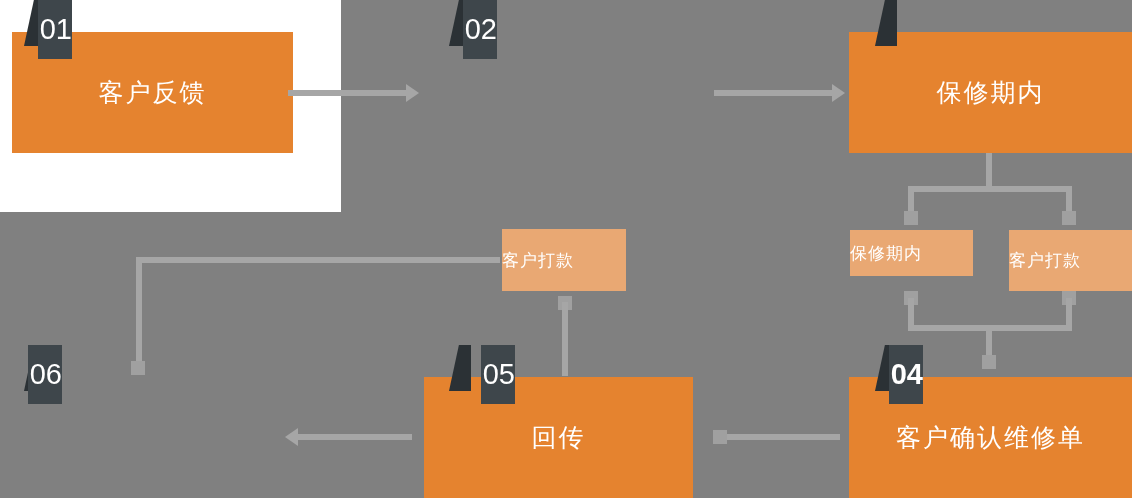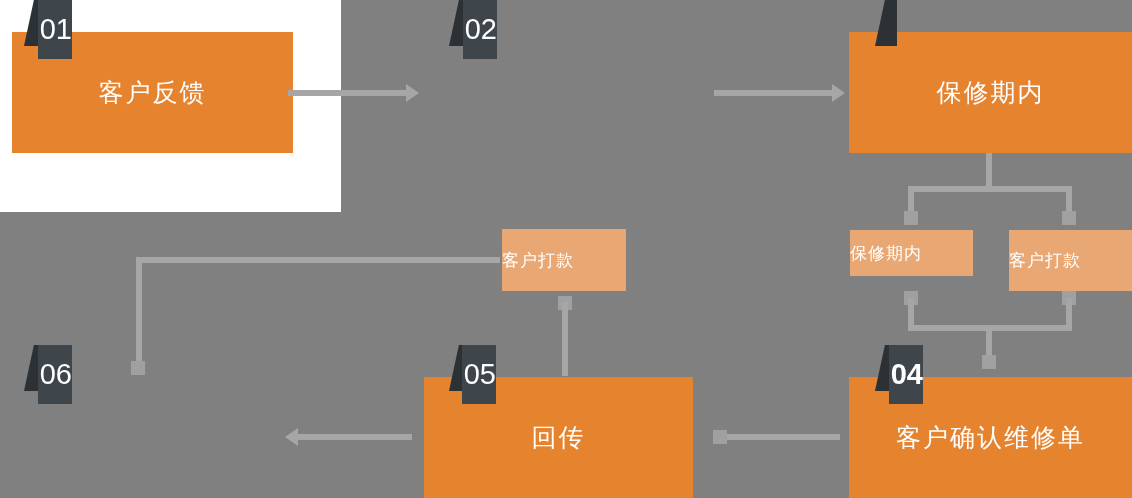--- a/index.html
+++ b/index.html
@@ -176,29 +176,29 @@
     <span>04</span>
   </div>
 
   <div class="conn-h" style="left:722px; top:434px; width:118px;"></div>
   <div class="conn-sq" style="left:713px; top:430px;"></div>
 
   <div class="step-box" style="left:424px; top:377px; width:269px; height:121px;">
     <span class="step-label">回传</span>
   </div>
   <div class="badge-shadow" style="left:449px; top:345px;"></div>
-  <div class="badge" style="left:462px; top:345px;">
+  <div class="badge" style="left:481px; top:345px;">
     <span>05</span>
   </div>
 
   <div class="conn-h" style="left:297px; top:434px; width:115px;"></div>
   <div class="arrow-left" style="left:285px; top:428px;"></div>
 
   <div class="badge-shadow" style="left:24px; top:345px;"></div>
-  <div class="badge" style="left:38px; top:345px;">
+  <div class="badge" style="left:28px; top:345px;">
     <span>06</span>
   </div>
 
   <div class="sub-box" style="left:502px; top:229px; width:124px; height:62px;">
     <span class="sub-label">客户打款</span>
   </div>
 
   <div class="conn-sq" style="left:558px; top:296px;"></div>
   <div class="conn-v" style="left:562px; top:302px; height:74px;"></div>
 

